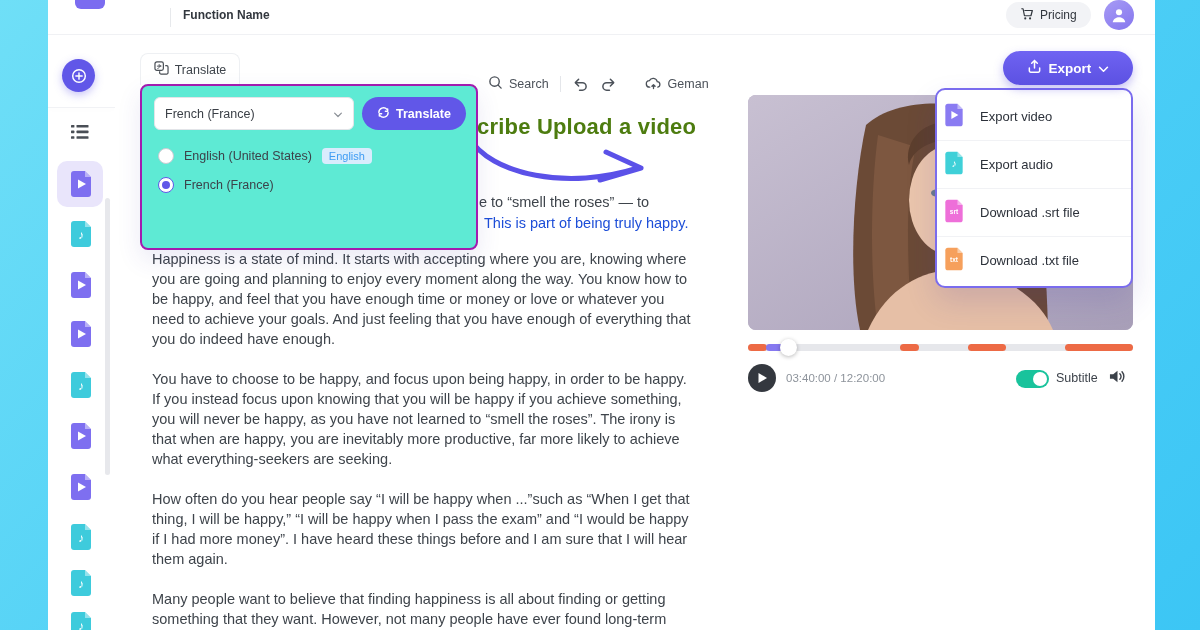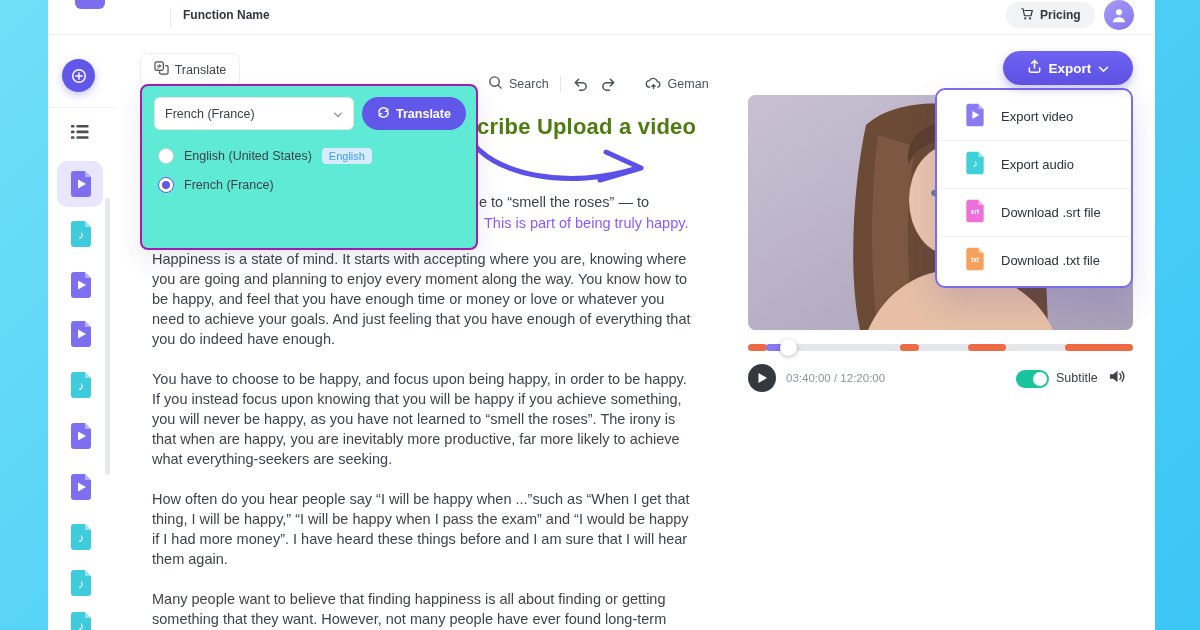--- a/index.html
+++ b/index.html
@@ -17,21 +17,21 @@
   .header {
     position:absolute; left:0; top:0; width:100%; height:35px;
     background:#fff; border-bottom:1px solid #f0f1f4;padding-left:8px;
   }
   .logo-frag { position:absolute; left:27px; top:0; width:30px; height:9px;
     background:#7b6cf0; border-radius:0 0 6px 6px; }
   .header-divider { position:absolute; left:122px; top:8px; width:1px; height:19px; background:#e7e9ec; }
   .fn-title { position:absolute; left:135px; top:8px; font-size:12px; font-weight:700; color:#32373e; }
   .pricing-btn { position:absolute; left:958px; top:2px; height:26px; padding:0 14px;
     background:#f2f3f6; border-radius:14px; display:flex; align-items:center; gap:6px;
-    font-size:12px; font-weight:700; color:#32373e; cursor:pointer; }
+    font-size:12px; font-weight:400; color:#32373e; cursor:pointer; }
   .avatar { position:absolute; left:1056px; top:0px; width:30px; height:30px; border-radius:50%;
     background:linear-gradient(145deg,#a79bf5,#8576ee); display:flex; align-items:center; justify-content:center; }
   
   .sidebar { position:absolute; left:0; top:35px; width:67px; height:595px; background:#fff; }
   .add-btn { position:absolute; left:14px; top:24px; width:33px; height:33px; border-radius:50%;
     background:#6157e8; display:flex; align-items:center; justify-content:center; box-shadow:0 3px 8px rgba(97,87,232,.35); cursor:pointer; }
   .side-sep { position:absolute; left:0; top:72px; width:67px; height:1px; background:#f1f2f5; box-shadow:0 2px 4px rgba(0,0,0,.03); }
   .list-icon { position:absolute; left:22px; top:89px; cursor:pointer; }
   .side-files { position:absolute; left:0; top:0; width:67px; height:595px; }
   .side-file { position:absolute; left:18px; width:30px; height:30px; cursor:pointer; }
@@ -63,42 +63,42 @@
   .radio-row { display:flex; align-items:center; gap:10px; font-size:12.5px; color:#3c424a; cursor:pointer; }
   .radio-dot { width:16px; height:16px; border-radius:50%; border:1.5px solid #c9ccd3; background:#fff; position:relative; flex:0 0 auto; }
   .radio-dot.sel { border-color:#6157e8; }
   .radio-dot.sel::after { content:""; position:absolute; left:3px; top:3px; width:8px; height:8px; border-radius:50%; background:#6157e8; }
   .default-badge { background:#d9ecfd; color:#3e9cf3; font-size:11px; padding:2px 7px; border-radius:4px; }
   
   .hand-arrow { position:absolute; left:412px; top:128px; z-index:2; }
   
   .heading-frag { position:absolute; left:429px; top:114px; font-size:22px; font-weight:800; color:#4d7c0f; letter-spacing:.2px; }
   .pline1 { position:absolute; left:431px; top:194px; font-size:14.5px; color:#3e444b; }
-  .pline2 { position:absolute; left:436px; top:215px; font-size:14.5px; color:#8b5cf6; }
+  .pline2 { position:absolute; left:436px; top:215px; font-size:14.5px; color:#1d4ed8; }
   .editor-text { position:absolute; left:104px; top:249px; width:545px; font-size:14.5px; line-height:20px; color:#3e444b; }
   .editor-text p { margin-bottom:20px; }
   
   .video-thumb { position:absolute; left:700px; top:95px; width:385px; height:235px; border-radius:8px; overflow:hidden; background:#b7aec4; }
   .timeline { position:absolute; left:700px; top:344px; width:385px; height:7px; }
   .timeline-track { position:absolute; left:0; top:0; width:100%; height:7px; border-radius:4px; background:#e6e7eb; }
   .timeline-seg { position:absolute; top:0; height:7px; border-radius:4px; }
   .timeline-knob { position:absolute; left:32px; top:-5px; width:17px; height:17px; border-radius:50%;
     background:#fff; box-shadow:0 1px 4px rgba(0,0,0,.28); cursor:grab; }
   .play-btn { position:absolute; left:700px; top:364px; width:28px; height:28px; border-radius:50%;
     background:#34383f; display:flex; align-items:center; justify-content:center; cursor:pointer; }
   .time-display { position:absolute; left:738px; top:372px; font-size:11.5px; color:#8d939b; }
   .subtitle-toggle { position:absolute; left:968px; top:370px; width:33px; height:18px; border-radius:9px;
     background:#19c39c; cursor:pointer; }
   .subtitle-toggle::after { content:""; position:absolute; right:2px; top:2px; width:14px; height:14px; border-radius:50%; background:#fff; }
   .subtitle-label { position:absolute; left:1008px; top:371px; font-size:12.5px; color:#3c424a; }
   .volume-icon { position:absolute; left:1060px; top:368px; cursor:pointer; }
   
   .export-menu { position:absolute; left:887px; top:88px; width:198px; background:#fff;
     border:2px solid #7a6cee; border-radius:10px; z-index:5; box-shadow:0 14px 30px rgba(60,50,160,.15); padding:2px 0; }
-  .export-item { height:48px; display:flex; align-items:center; gap:13px; padding:0 25px;
+  .export-item { height:48px; display:flex; align-items:center; gap:13px; padding:0 4px;
     font-size:13px; color:#2c313a; cursor:pointer; }
   .export-item + .export-item { border-top:1px solid #f1f2f5; }
 </style>
 </head>
 <body>
 
 <div class="app">
 
   <div class="header">
     <div class="logo-frag"></div>

